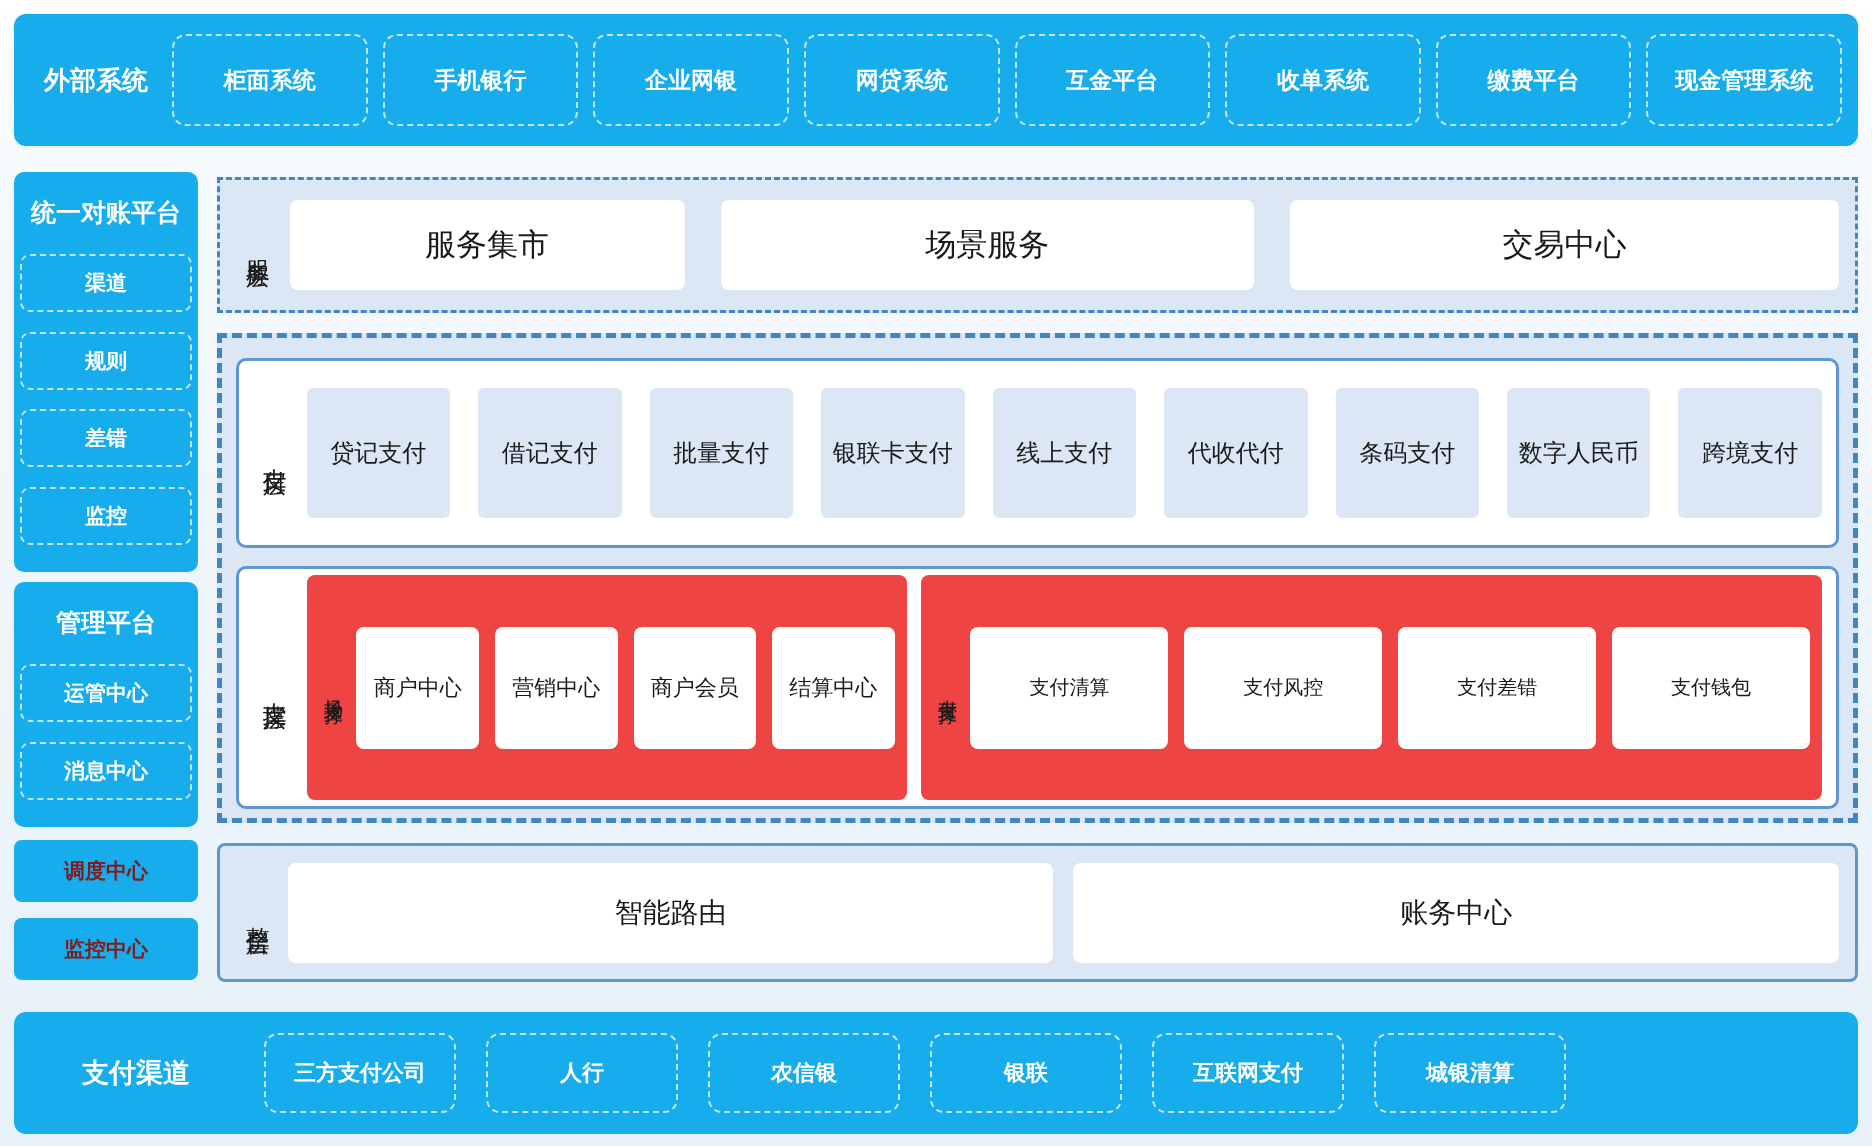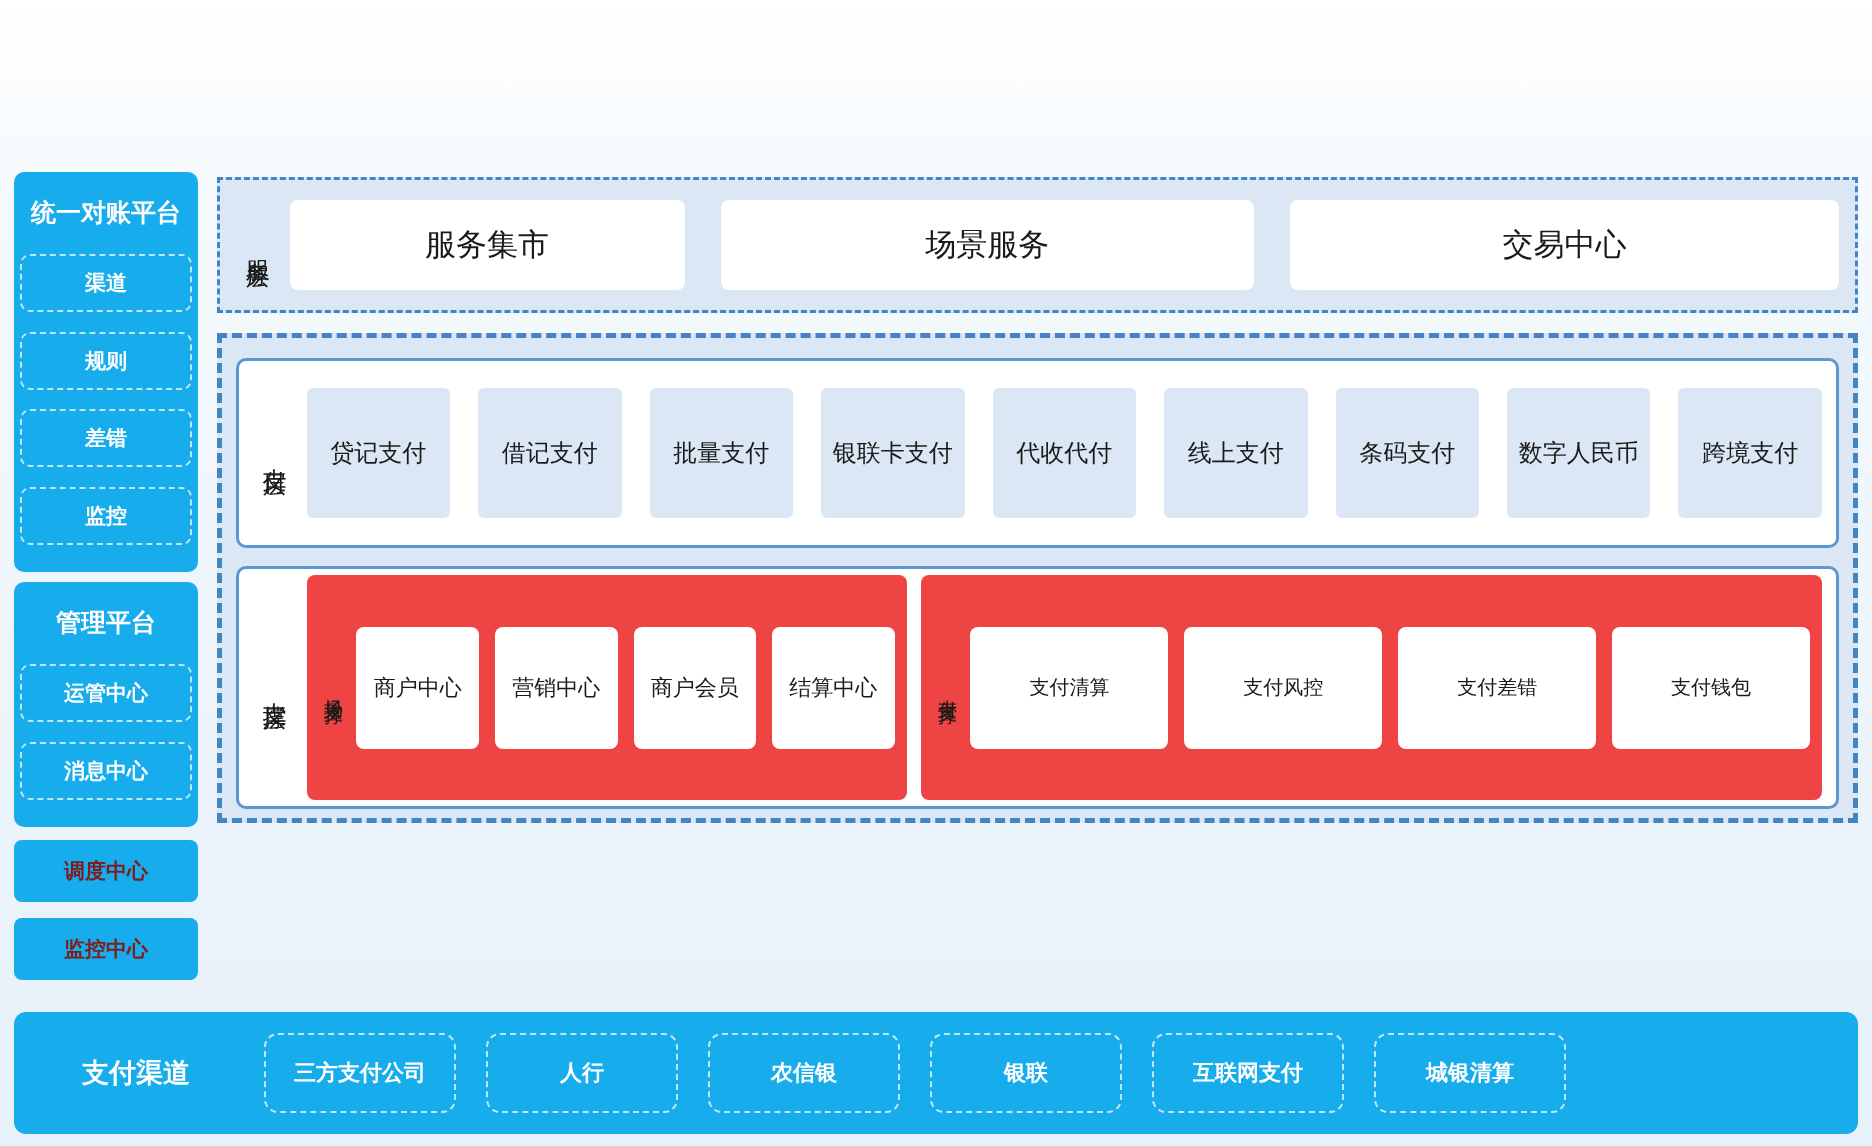--- a/index.html
+++ b/index.html
@@ -78,20 +78,33 @@
   .integration-layer { position:absolute; left:217px; top:843px; width:1641px; height:139px; box-sizing:border-box;
     background:#dbe7f4; border:3px solid #5e96d4; border-radius:8px; display:flex; align-items:center; padding:0 16px; }
   .integ-items { flex:1; display:flex; gap:20px; margin-left:8px; }
   .integ-items .white-box { flex:1; height:100px; font-size:28px; }
 </style>
 </head>
 <body>
 
 <div class="canvas">
 
+  <div class="bar top-bar">
+    <div class="bar-title">外部系统</div>
+    <div class="bar-items">
+        <div class="dash-box">柜面系统</div>
+        <div class="dash-box">手机银行</div>
+        <div class="dash-box">企业网银</div>
+        <div class="dash-box">网贷系统</div>
+        <div class="dash-box">互金平台</div>
+        <div class="dash-box">收单系统</div>
+        <div class="dash-box">缴费平台</div>
+        <div class="dash-box">现金管理系统</div>
+      </div>
+  </div>
 
   <div class="left-panel p1">
     <div class="left-title">统一对账平台</div>
     <div class="left-items">
         <div class="left-dash-item">渠道</div>
         <div class="left-dash-item">规则</div>
         <div class="left-dash-item">差错</div>
         <div class="left-dash-item">监控</div>
       </div>
   </div>
@@ -118,22 +131,22 @@
 
   <div class="middle-wrap">
 
     <div class="solid-panel pay-layer">
       <div class="v-label">支付层</div>
       <div class="pay-items">
           <div class="lightblue-box">贷记支付</div>
           <div class="lightblue-box">借记支付</div>
           <div class="lightblue-box">批量支付</div>
           <div class="lightblue-box">银联卡支付</div>
+          <div class="lightblue-box">线上支付</div>
           <div class="lightblue-box">代收代付</div>
-          <div class="lightblue-box">线上支付</div>
           <div class="lightblue-box">条码支付</div>
           <div class="lightblue-box">数字人民币</div>
           <div class="lightblue-box">跨境支付</div>
         </div>
     </div>
 
     <div class="solid-panel support-layer">
       <div class="v-label">支撑层</div>
       <div class="group g1">
         <div class="v-label small">场景支撑</div>
@@ -150,20 +163,27 @@
             <div class="white-box">支付清算</div>
             <div class="white-box">支付风控</div>
             <div class="white-box">支付差错</div>
             <div class="white-box">支付钱包</div>
           </div>
       </div>
     </div>
 
   </div>
 
+  <div class="integration-layer">
+    <div class="v-label">整合层</div>
+    <div class="integ-items">
+        <div class="white-box">智能路由</div>
+        <div class="white-box">账务中心</div>
+      </div>
+  </div>
 
   <div class="bar bottom-bar">
     <div class="bar-title channels-title">支付渠道</div>
     <div class="channel-items">
         <div class="dash-box">三方支付公司</div>
         <div class="dash-box">人行</div>
         <div class="dash-box">农信银</div>
         <div class="dash-box">银联</div>
         <div class="dash-box">互联网支付</div>
         <div class="dash-box">城银清算</div>

